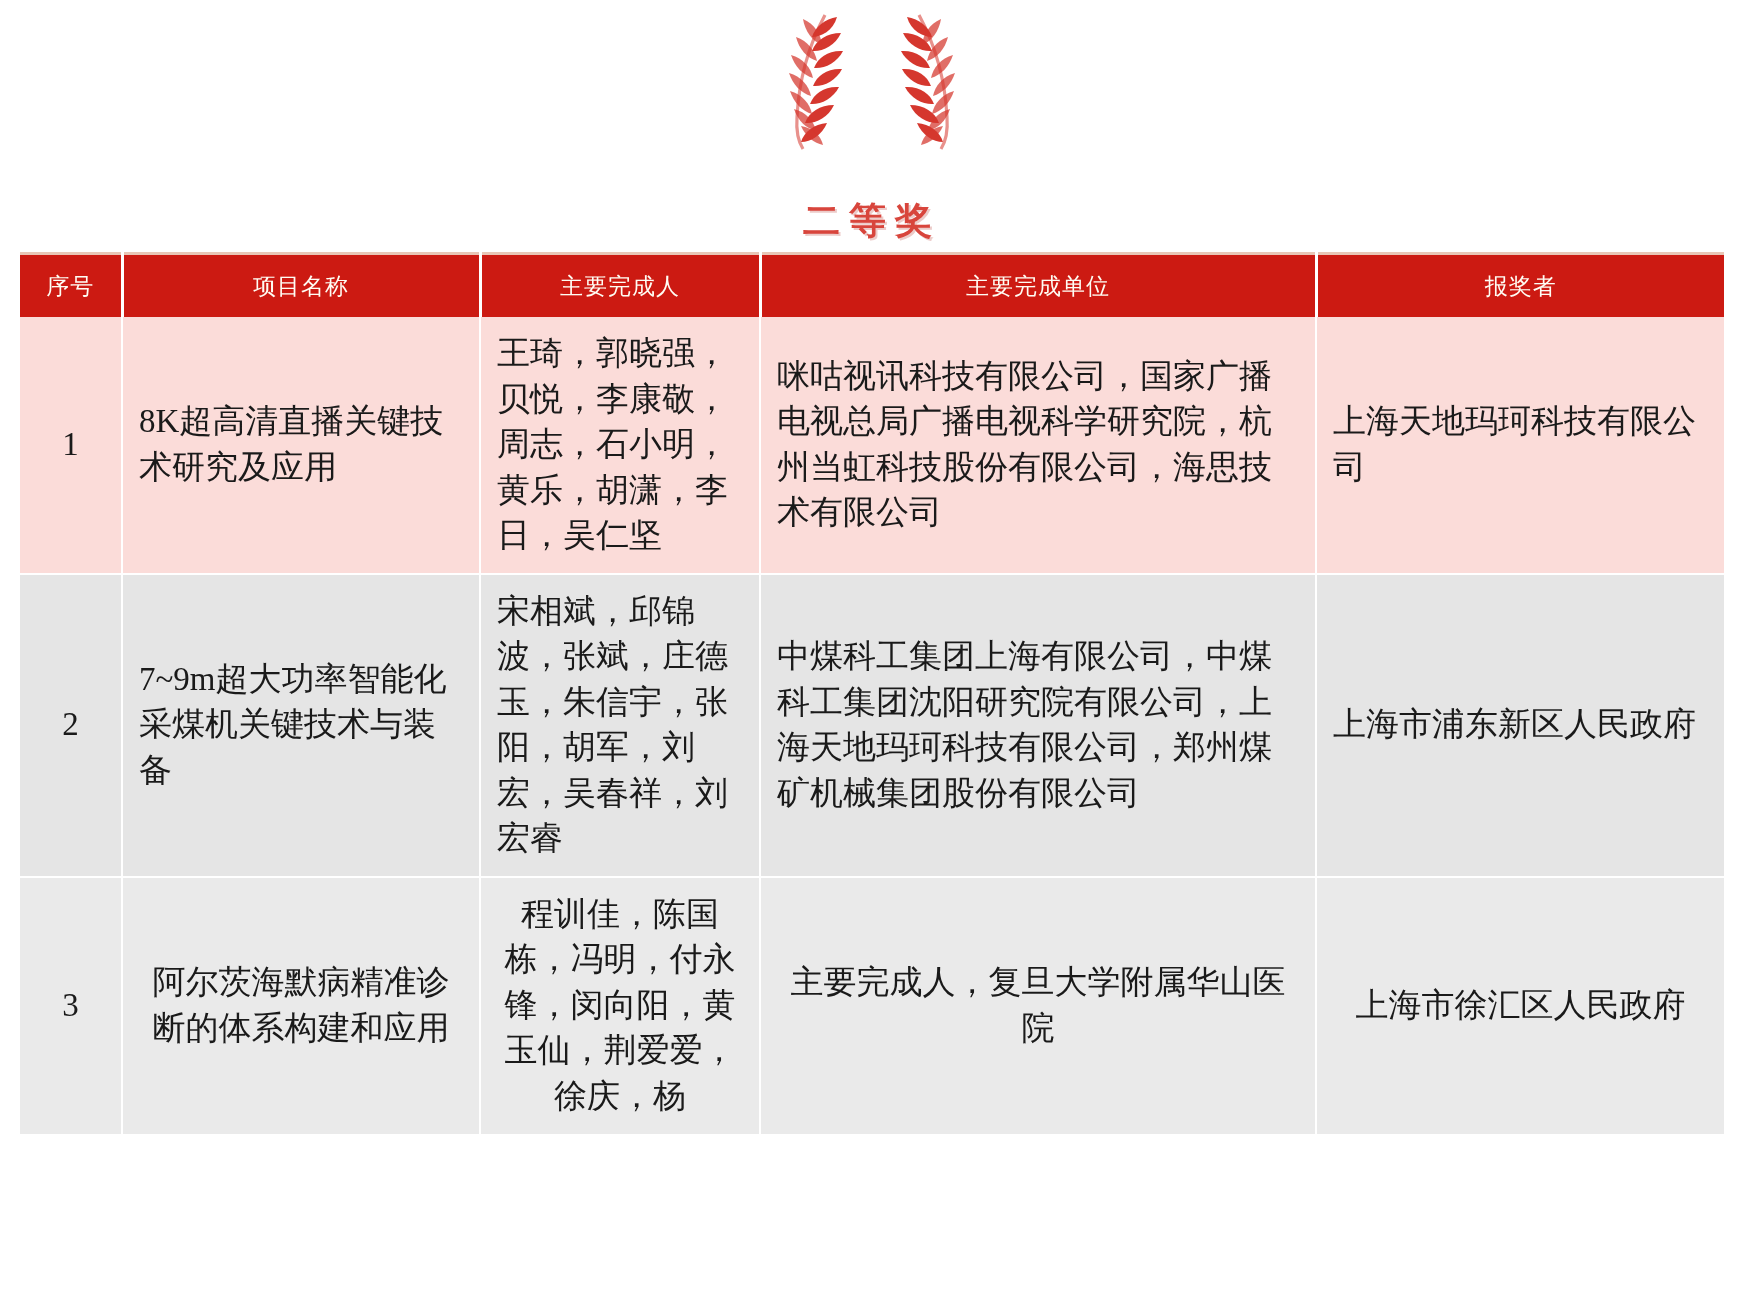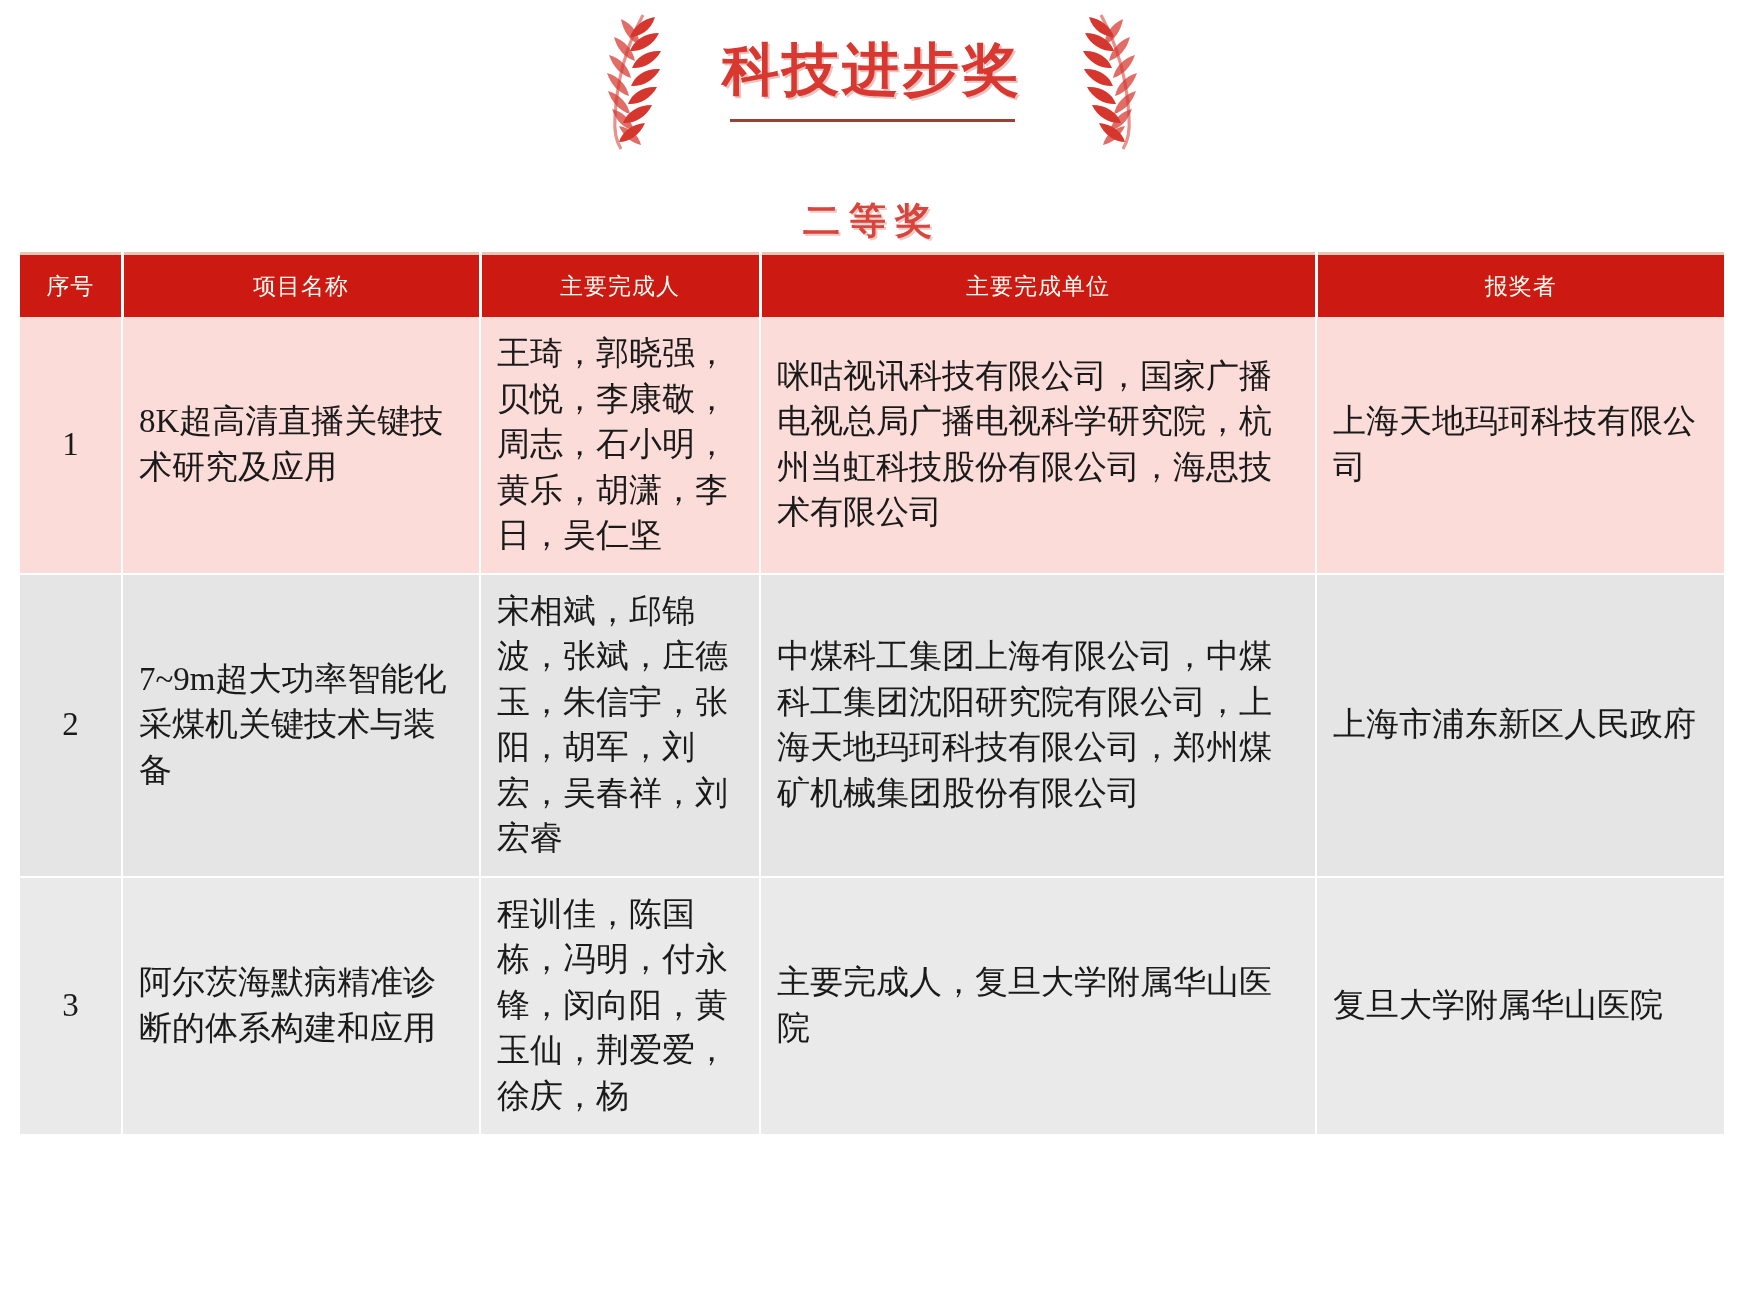--- a/index.html
+++ b/index.html
@@ -115,21 +115,21 @@
     padding: 14px 16px;
     vertical-align: middle;
     border-right: 2px solid #ffffff;
     border-bottom: 2px solid #ffffff;
     word-break: break-all;
   }
   tbody td:last-child { border-right: none; }
 
   tbody tr.row-odd  td { background: #fbdcd9; }
   tbody tr.row-even td { background: #e5e5e5; }
-  tbody tr.row-grey td { background: #eaeaea; }
+  tbody tr.row-grey td { background: #eaeaea; text-align: center; }
 
   td.idx {
     text-align: center;
     font-size: 33px;
   }
   td.people, td.org, td.rep, td.proj {
     text-align: left;
   }
   tbody tr.row-odd td.idx,
   tbody tr.row-even td.idx,
@@ -158,24 +158,20 @@
           <path d="M33 26 C36 38 44 47 54 50 C52 40 45 30 33 26 Z"></path>
           <path d="M28 44 C32 56 40 64 50 67 C48 57 40 47 28 44 Z"></path>
           <path d="M26 62 C30 74 38 82 48 85 C46 75 38 65 26 62 Z"></path>
           <path d="M27 80 C31 92 39 100 49 103 C47 93 39 83 27 80 Z"></path>
           <path d="M31 98 C35 110 43 117 53 120 C51 110 43 101 31 98 Z"></path>
           <path d="M38 115 C43 126 51 132 60 134 C58 125 50 117 38 115 Z"></path>
         </g>
         <path d="M62 4 C48 30 36 66 34 106 C33 120 35 130 40 138" stroke="#d5372e" stroke-width="3.2" fill="none" opacity="0.55"></path>
       </svg>
 
-      <div class="title-stack">
-        <div class="main-title">科技进步奖</div>
-        <div class="title-rule"></div>
-      </div>
 
       <svg class="laurel" viewBox="0 0 92 140" aria-hidden="true" style="transform: scaleX(-1);">
         <g fill="#d5372e">
           <path d="M74 6 C62 8 52 16 49 26 C58 26 70 20 74 6 Z"></path>
           <path d="M78 22 C64 22 53 29 49 40 C59 41 72 35 78 22 Z"></path>
           <path d="M80 40 C66 39 55 46 51 57 C61 58 74 52 80 40 Z"></path>
           <path d="M79 58 C65 57 54 64 50 75 C60 76 73 70 79 58 Z"></path>
           <path d="M76 76 C62 75 51 82 47 93 C57 94 70 88 76 76 Z"></path>
           <path d="M71 94 C57 94 46 101 42 112 C52 113 65 107 71 94 Z"></path>
           <path d="M64 112 C51 113 41 121 38 131 C48 131 59 124 64 112 Z"></path>
@@ -229,17 +225,17 @@
         <td class="proj">7~9m超大功率智能化采煤机关键技术与装备</td>
         <td class="people">宋相斌，邱锦波，张斌，庄德玉，朱信宇，张阳，胡军，刘宏，吴春祥，刘宏睿</td>
         <td class="org">中煤科工集团上海有限公司，中煤科工集团沈阳研究院有限公司，上海天地玛珂科技有限公司，郑州煤矿机械集团股份有限公司</td>
         <td class="rep">上海市浦东新区人民政府</td>
       </tr>
       <tr class="row-grey">
         <td class="idx">3</td>
         <td class="proj">阿尔茨海默病精准诊断的体系构建和应用</td>
         <td class="people">程训佳，陈国栋，冯明，付永锋，闵向阳，黄玉仙，荆爱爱，徐庆，杨</td>
         <td class="org">主要完成人，复旦大学附属华山医院</td>
-        <td class="rep">复旦大学附属华山医院</td>
+        <td class="rep">上海市徐汇区人民政府</td>
       </tr>
     </tbody>
   </table>
 </div>
 
 </body></html>

